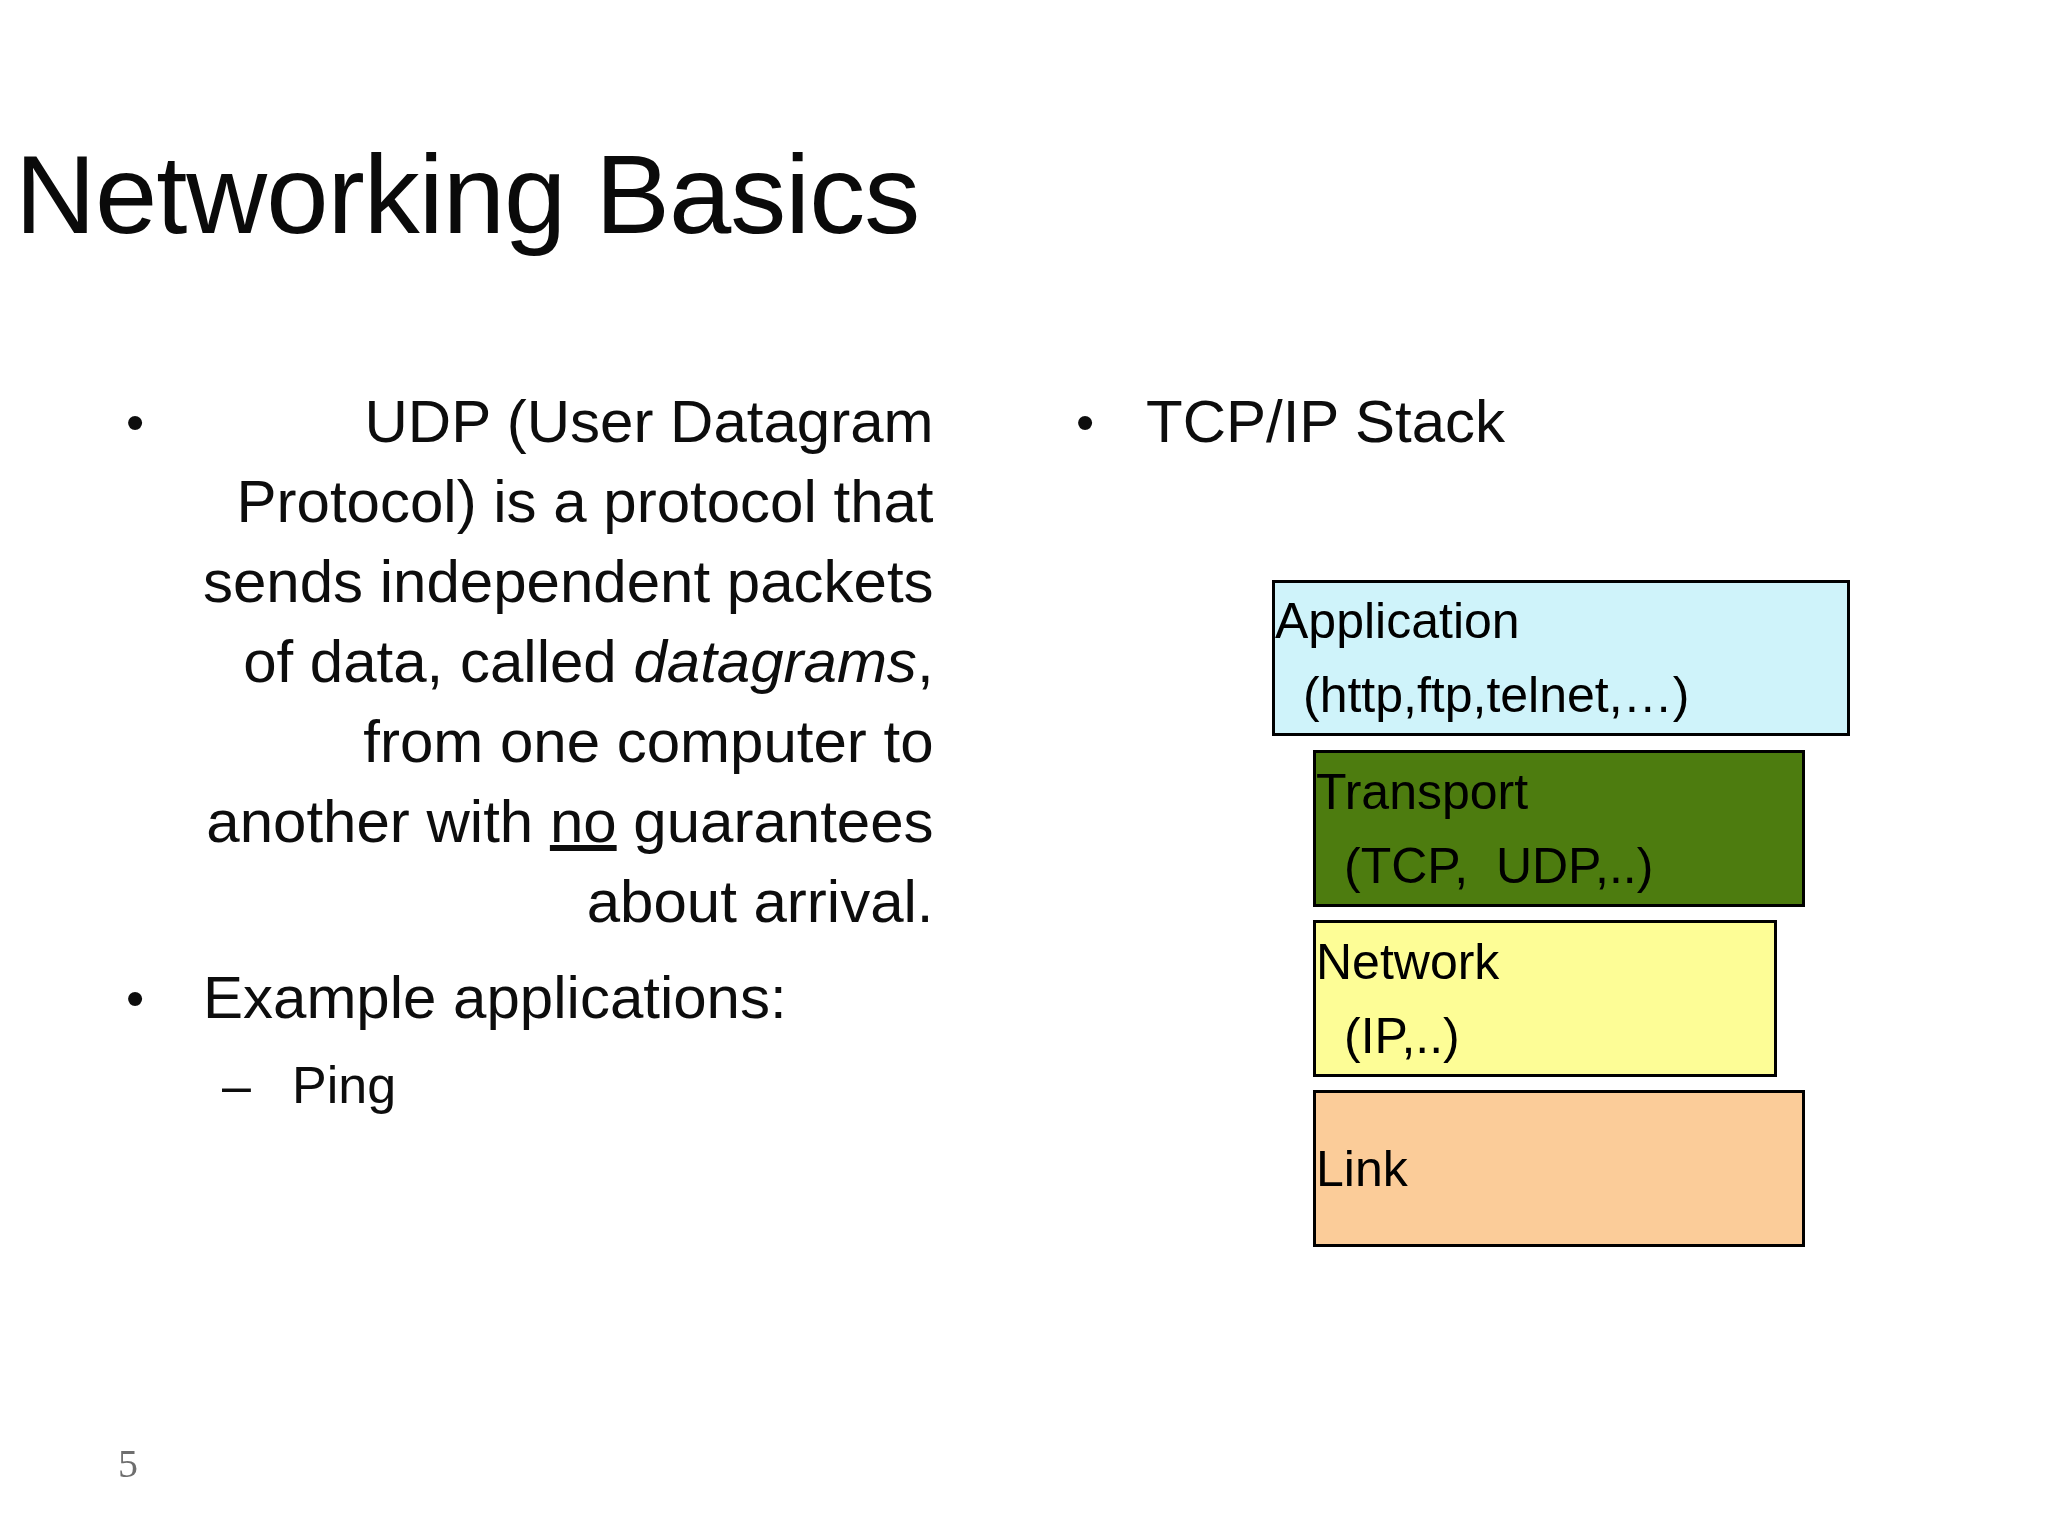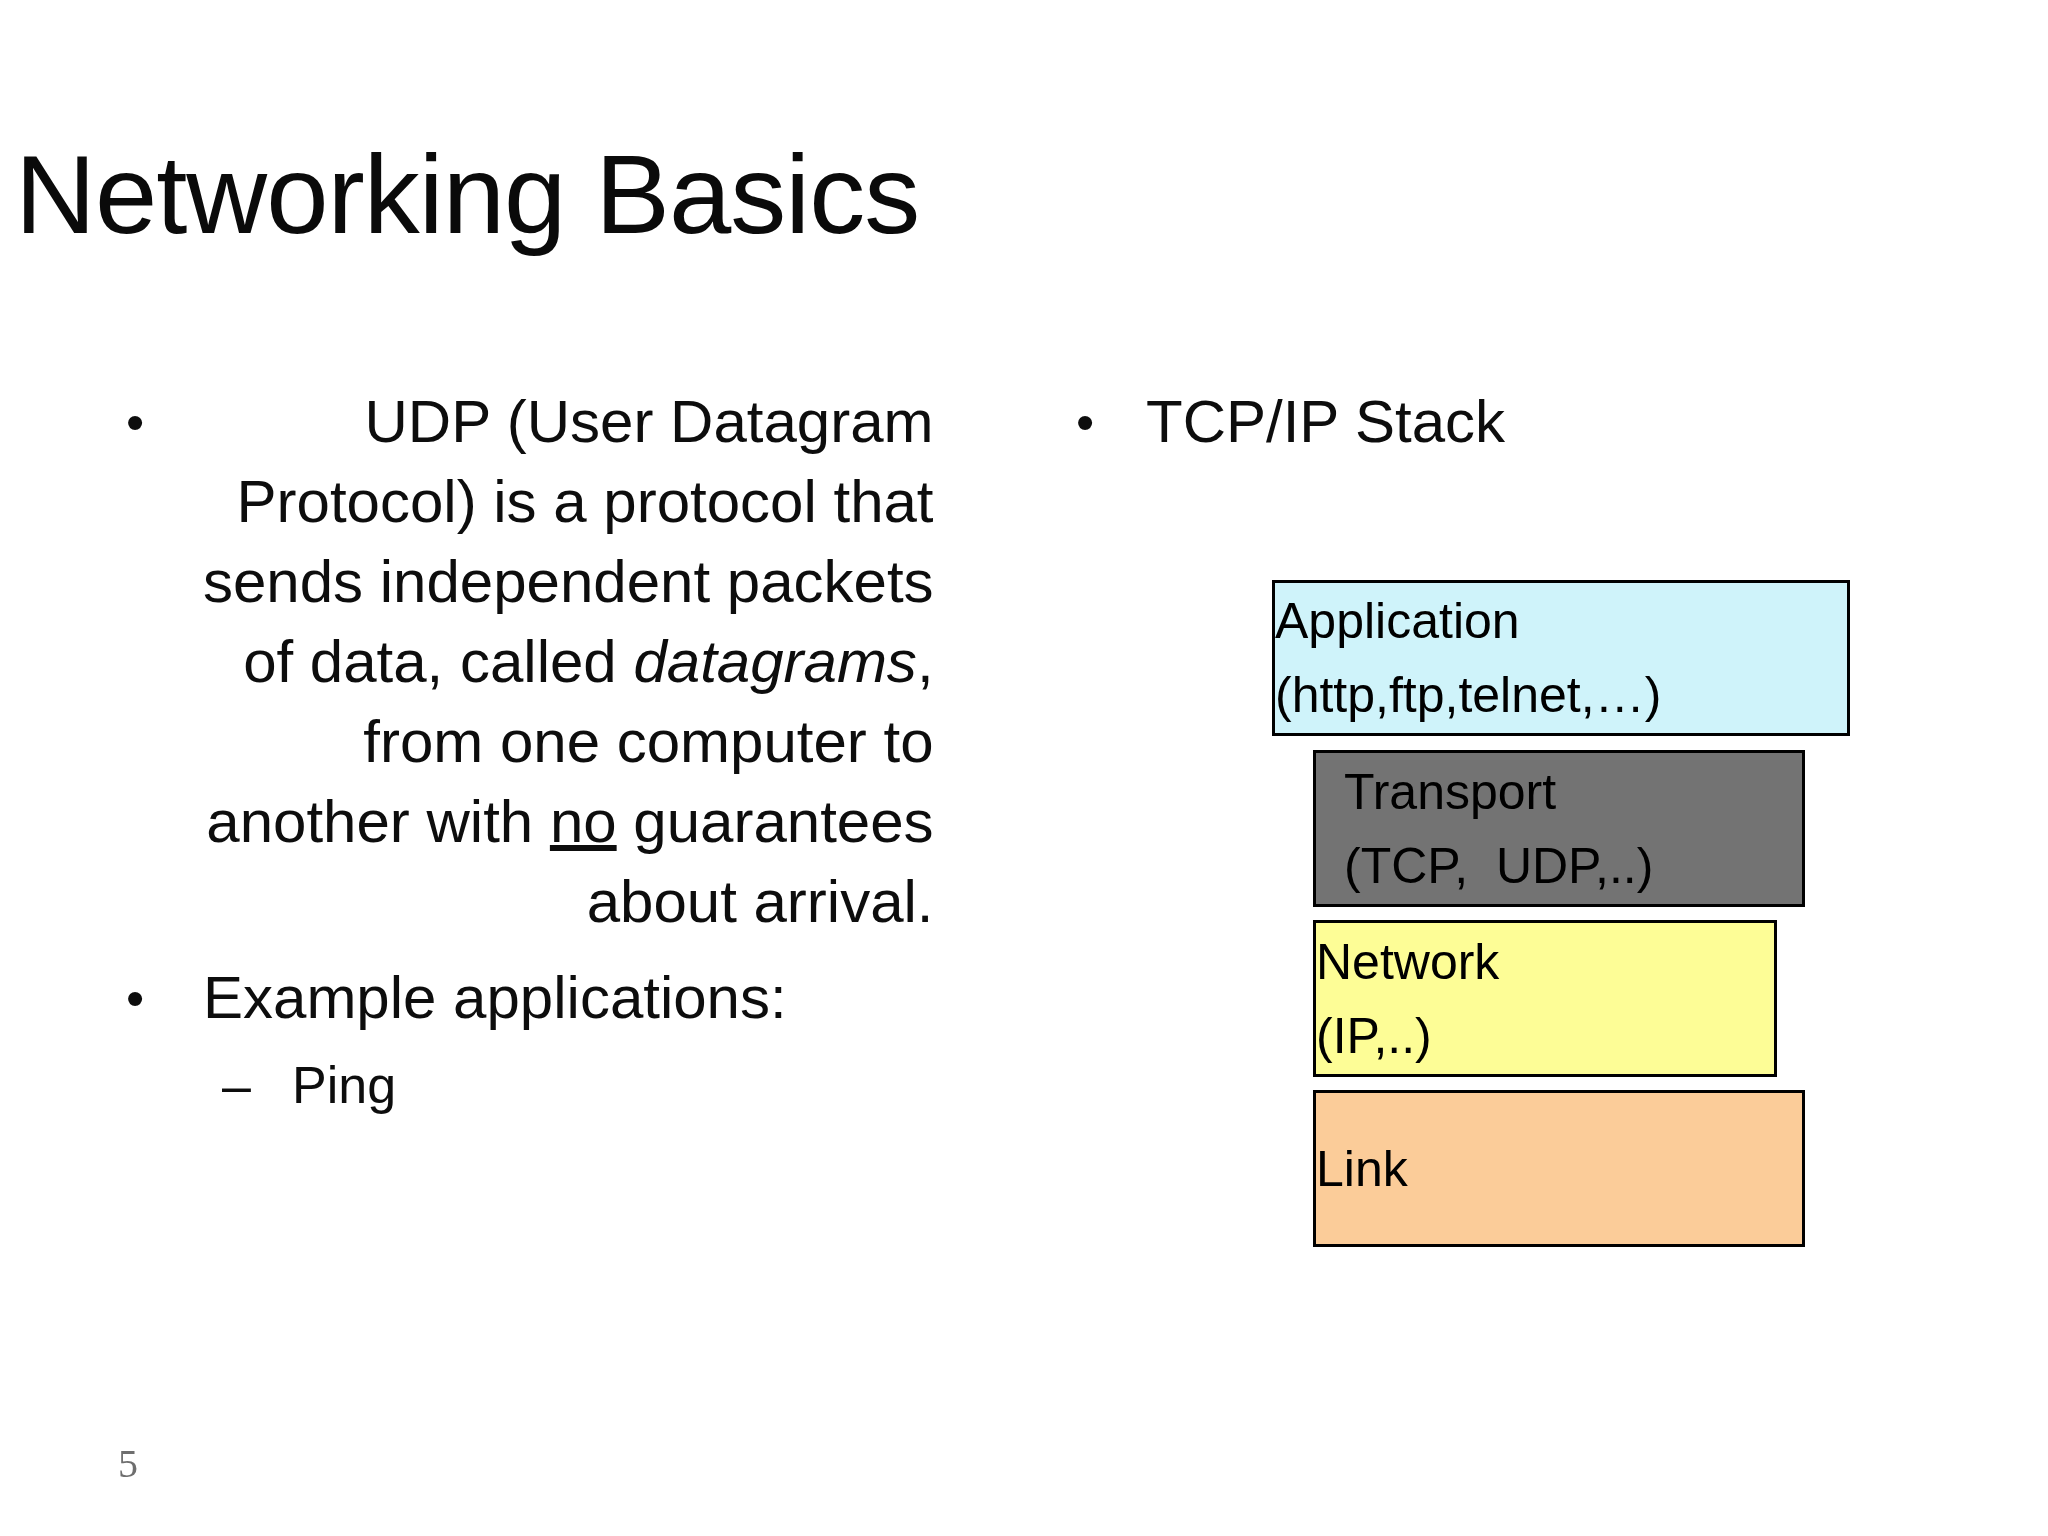--- a/index.html
+++ b/index.html
@@ -73,21 +73,21 @@
     align-items: flex-start;
     text-align: center;
     font-size: 50px;
     line-height: 74px;
     color: #000000;
   }
   .box-application { left: 1272px; top: 580px;  width: 578px; height: 156px; }
   .box-transport   { left: 1313px; top: 750px;  width: 492px; height: 157px; }
   .box-network     { left: 1313px; top: 920px;  width: 464px; height: 157px; }
   .box-link        { left: 1313px; top: 1090px; width: 492px; height: 157px; }
-  .box-sub { white-space: pre; }
+  .box-sub { white-space: pre; margin-left: 28px; }
 
   .page-number {
     position: absolute;
     left: 118px;
     top: 1440px;
     font-family: "Liberation Serif", "DejaVu Serif", serif;
     font-size: 40px;
     color: #6e6e6e;
   }
 </style>
@@ -122,21 +122,21 @@
   <div class="bullet-row br">
     <span class="marker">•</span>
     <div class="btext">TCP/IP Stack</div>
   </div>
 
   <div>
     <div class="stack-box box-application" style="background-color: rgb(207, 243, 250);">
       <div>Application</div>
       <div class="box-sub">(http,ftp,telnet,…)</div>
     </div>
-    <div class="stack-box box-transport" style="background-color: #737373; padding-left: 28px;">
+    <div class="stack-box box-transport" style="background-color: #4d7c0f;">
       <div>Transport</div>
       <div class="box-sub">(TCP,  UDP,..)</div>
     </div>
     <div class="stack-box box-network" style="background-color: rgb(253, 253, 150);">
       <div>Network</div>
       <div class="box-sub">(IP,..)</div>
     </div>
     <div class="stack-box box-link" style="background-color: rgb(251, 204, 153);">
       <div>Link</div>
     </div>

